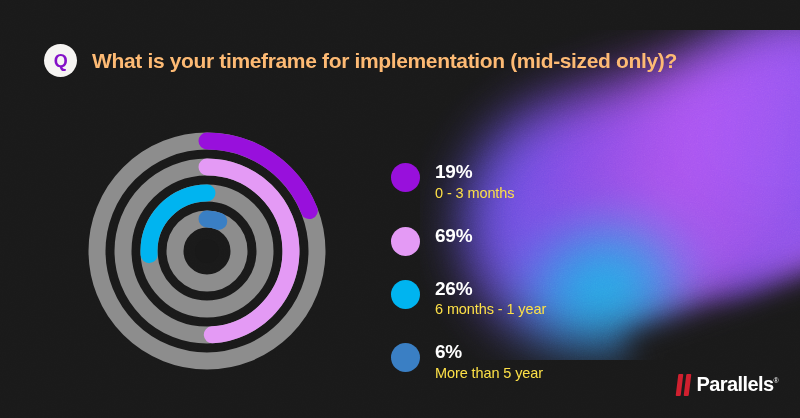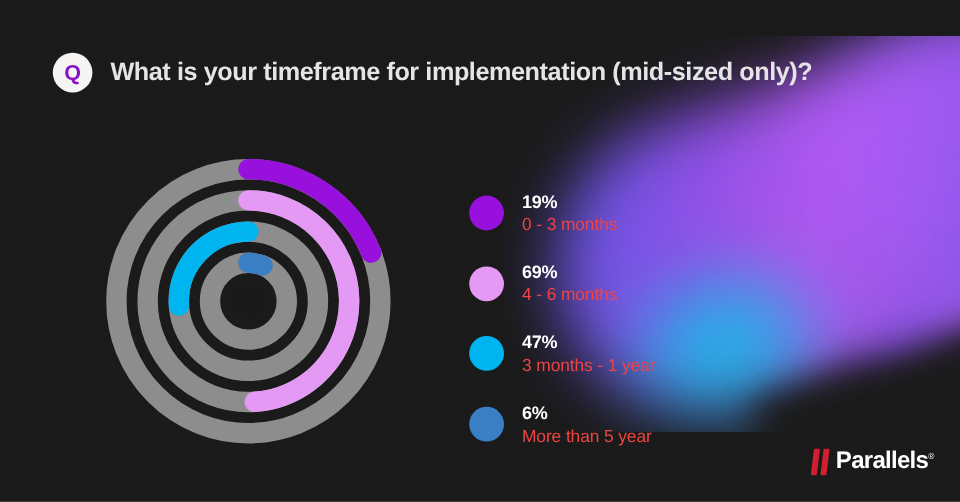--- a/index.html
+++ b/index.html
@@ -44,34 +44,34 @@
 
   
   .header{position:absolute;left:44px;top:44px;display:flex;align-items:center;gap:15px;}
   .q-badge{
     width:33px;height:33px;border-radius:50%;background:#f6f4f2;
     display:flex;align-items:center;justify-content:center;
     font-size:18px;font-weight:bold;color:#8410c8;line-height:1;
     letter-spacing:-.3px;flex:none;
   }
   .title{
-    font-size:21px;font-weight:bold;color:#e5e5e5;letter-spacing:-.35px;white-space:nowrap;
+    font-size:21px;font-weight:bold;color:#fdba74;letter-spacing:-.35px;white-space:nowrap;
   }
 
   
   .chart{position:absolute;left:77px;top:121px;width:260px;height:260px;}
   .chart svg{display:block;}
 
   
   .legend{position:absolute;left:391px;top:160px;display:flex;flex-direction:column;gap:21px;}
   .legend-row{display:flex;align-items:flex-start;gap:15px;}
   .legend-dot{width:29px;height:29px;border-radius:50%;flex:none;margin-top:3px;}
   .legend-txt{display:flex;flex-direction:column;}
-  .legend-pct{font-size:15px;font-weight:bold;color:#ffffff;line-height:1.25;letter-spacing:-.2px;}
-  .legend-label{font-size:14.5px;color:#ef4444;line-height:1.3;letter-spacing:-.1px;white-space:nowrap;}
+  .legend-pct{font-size:19px;font-weight:bold;color:#ffffff;line-height:1.25;letter-spacing:-.2px;}
+  .legend-label{font-size:14.5px;color:#fde047;line-height:1.3;letter-spacing:-.1px;white-space:nowrap;}
 
   
   .logo{position:absolute;right:22px;bottom:22px;display:flex;align-items:center;gap:7px;}
   .logo-bars{display:flex;gap:3px;transform:skewX(-7deg);}
   .logo-bar{width:5px;height:22px;background:#d0202f;border-radius:1px;}
   .logo-word{font-size:20px;font-weight:bold;color:#ffffff;letter-spacing:-.6px;position:relative;}
   .logo-reg{font-size:7px;vertical-align:super;font-weight:normal;}
 </style>
 </head>
 <body>
@@ -121,29 +121,28 @@
       <div class="legend-txt">
         <span class="legend-pct">19%</span>
         <span class="legend-label">0 - 3 months</span>
       </div>
     </div>
 
     <div class="legend-row">
       <div class="legend-dot" style="background:#e49af5"></div>
       <div class="legend-txt">
         <span class="legend-pct">69%</span>
-        <span class="legend-label">4 - 6 months</span>
       </div>
     </div>
 
     <div class="legend-row">
       <div class="legend-dot" style="background:#00b4f0"></div>
       <div class="legend-txt">
-        <span class="legend-pct">47%</span>
-        <span class="legend-label">3 months - 1 year</span>
+        <span class="legend-pct">26%</span>
+        <span class="legend-label">6 months - 1 year</span>
       </div>
     </div>
 
     <div class="legend-row">
       <div class="legend-dot" style="background:#3a7fc4"></div>
       <div class="legend-txt">
         <span class="legend-pct">6%</span>
         <span class="legend-label">More than 5 year</span>
       </div>
     </div>

